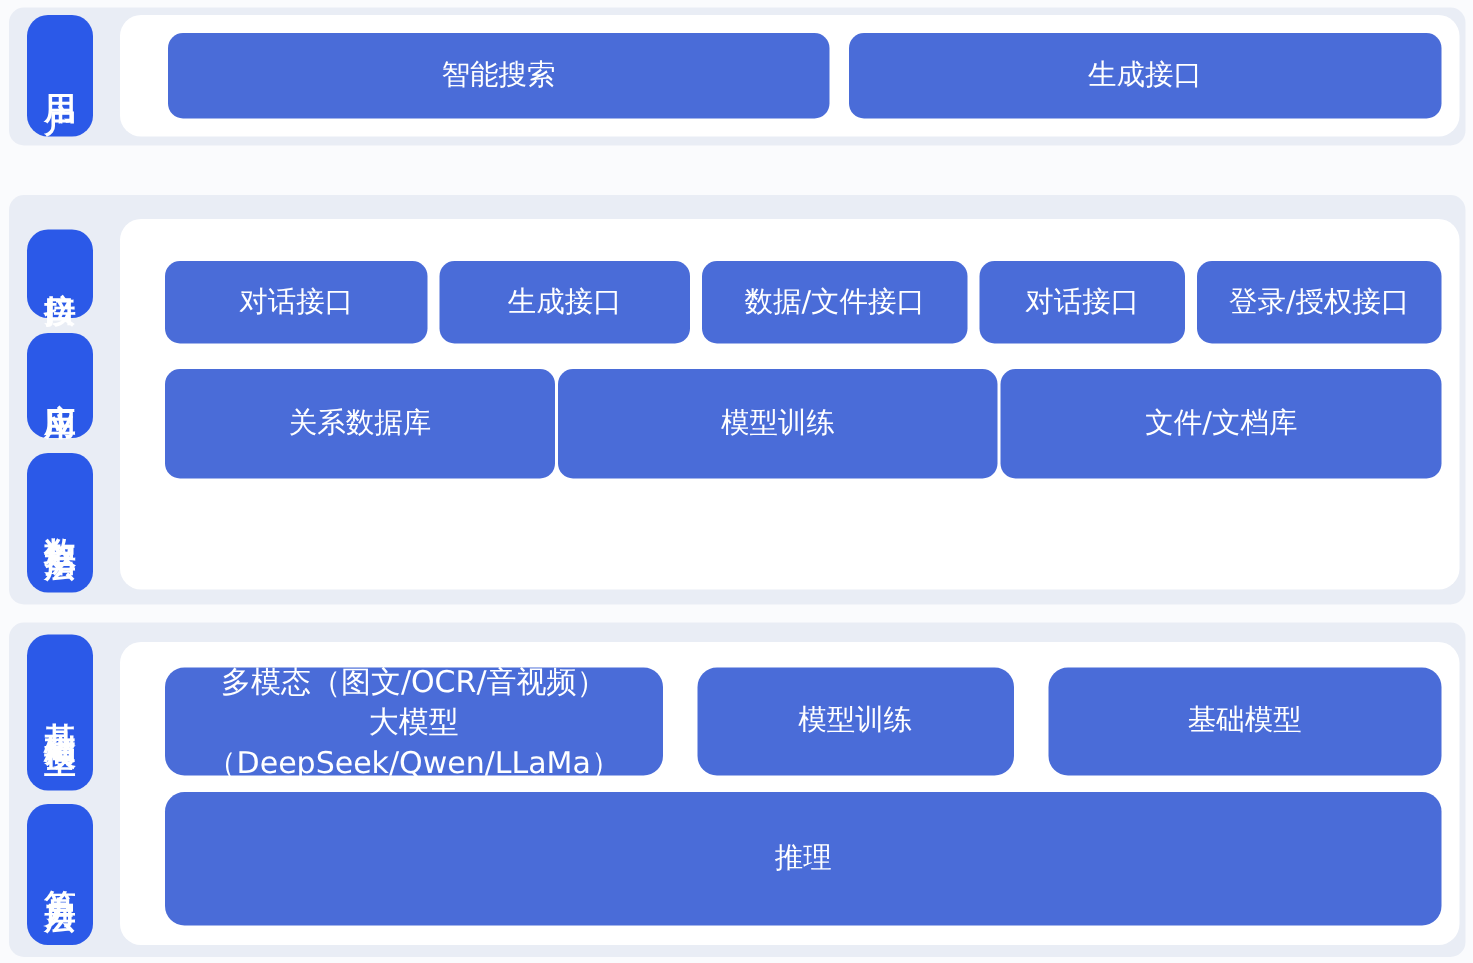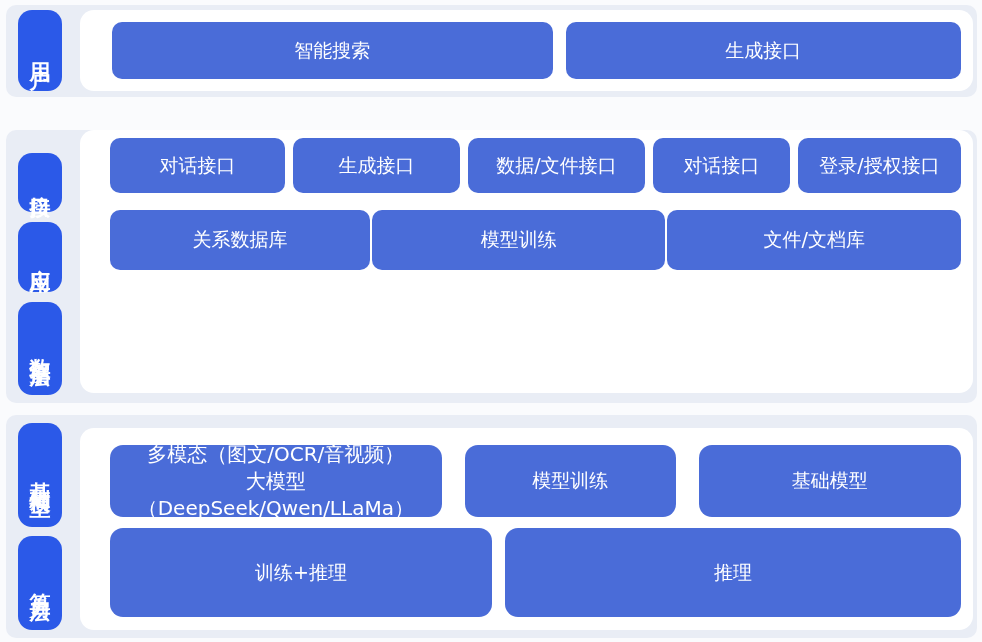--- a/index.html
+++ b/index.html
@@ -59,21 +59,21 @@
   .panel {
     flex: 1;
     background: var(--panel-bg, #FFFFFF);
     border-radius: 14px;
     margin-left: 18px;
     box-sizing: border-box;
     display: flex;
     flex-direction: column;
   }
   .band-user   .panel { margin-top: 5px;  margin-bottom: 6px;  padding: 12px 12px 12px 32px; }
-  .band-middle .panel { margin-top: 0; margin-bottom: 10px; padding: 8px 12px 20px 30px; }
+  .band-middle .panel { margin-top: 16px; margin-bottom: 10px; padding: 28px 12px 20px 30px; }
   .band-bottom .panel { margin-top: 13px; margin-bottom: 8px;  padding: 17px 12px 13px 30px; }
 
   .row { display: flex; box-sizing: border-box; }
 
   .block {
     background: var(--block-bg, #4A6CD8);
     color: var(--text-color, #FFFFFF);
     border-radius: 10px;
     display: flex;
     align-items: center;
@@ -113,40 +113,39 @@
       <div class="pill" style="height:93px">数据层</div>
     </div>
     <div class="panel">
       <div class="row" style="height:55px; margin-bottom:17px; gap:8px">
         <div class="block" style="flex-grow:175">对话接口</div>
         <div class="block" style="flex-grow:167">生成接口</div>
         <div class="block" style="flex-grow:177">数据/文件接口</div>
         <div class="block" style="flex-grow:137">对话接口</div>
         <div class="block" style="flex-grow:163">登录/授权接口</div>
       </div>
-      <div class="row" style="height:60px; gap:2px">
+      <div class="row" style="height:73px; gap:2px">
         <div class="block" style="flex-grow:255">关系数据库</div>
         <div class="block" style="flex-grow:288">模型训练</div>
         <div class="block" style="flex-grow:288">文件/文档库</div>
       </div>
     </div>
   </section>
 
   <section class="band band-bottom">
     <div class="rail" style="gap:9px">
       <div class="pill" style="height:104px">基础模型</div>
       <div class="pill" style="height:94px">算力层</div>
     </div>
     <div class="panel">
       <div class="row" style="height:72px; margin-bottom:11px; gap:23px">
         <div class="block tall" style="flex-grow:330; font-size:20px">多模态（图文/OCR/音视频）
 大模型（DeepSeek/Qwen/LLaMa）</div>
         <div class="block tall" style="flex-grow:210">模型训练</div>
         <div class="block tall" style="flex-grow:261">基础模型</div>
       </div>
       <div class="row" style="height:89px; gap:13px">
-        <div class="block tall" style="flex-grow:382">训练+推理</div>
         <div class="block tall" style="flex-grow:456">推理</div>
       </div>
     </div>
   </section>
 
 </div>
 
 </body></html>

